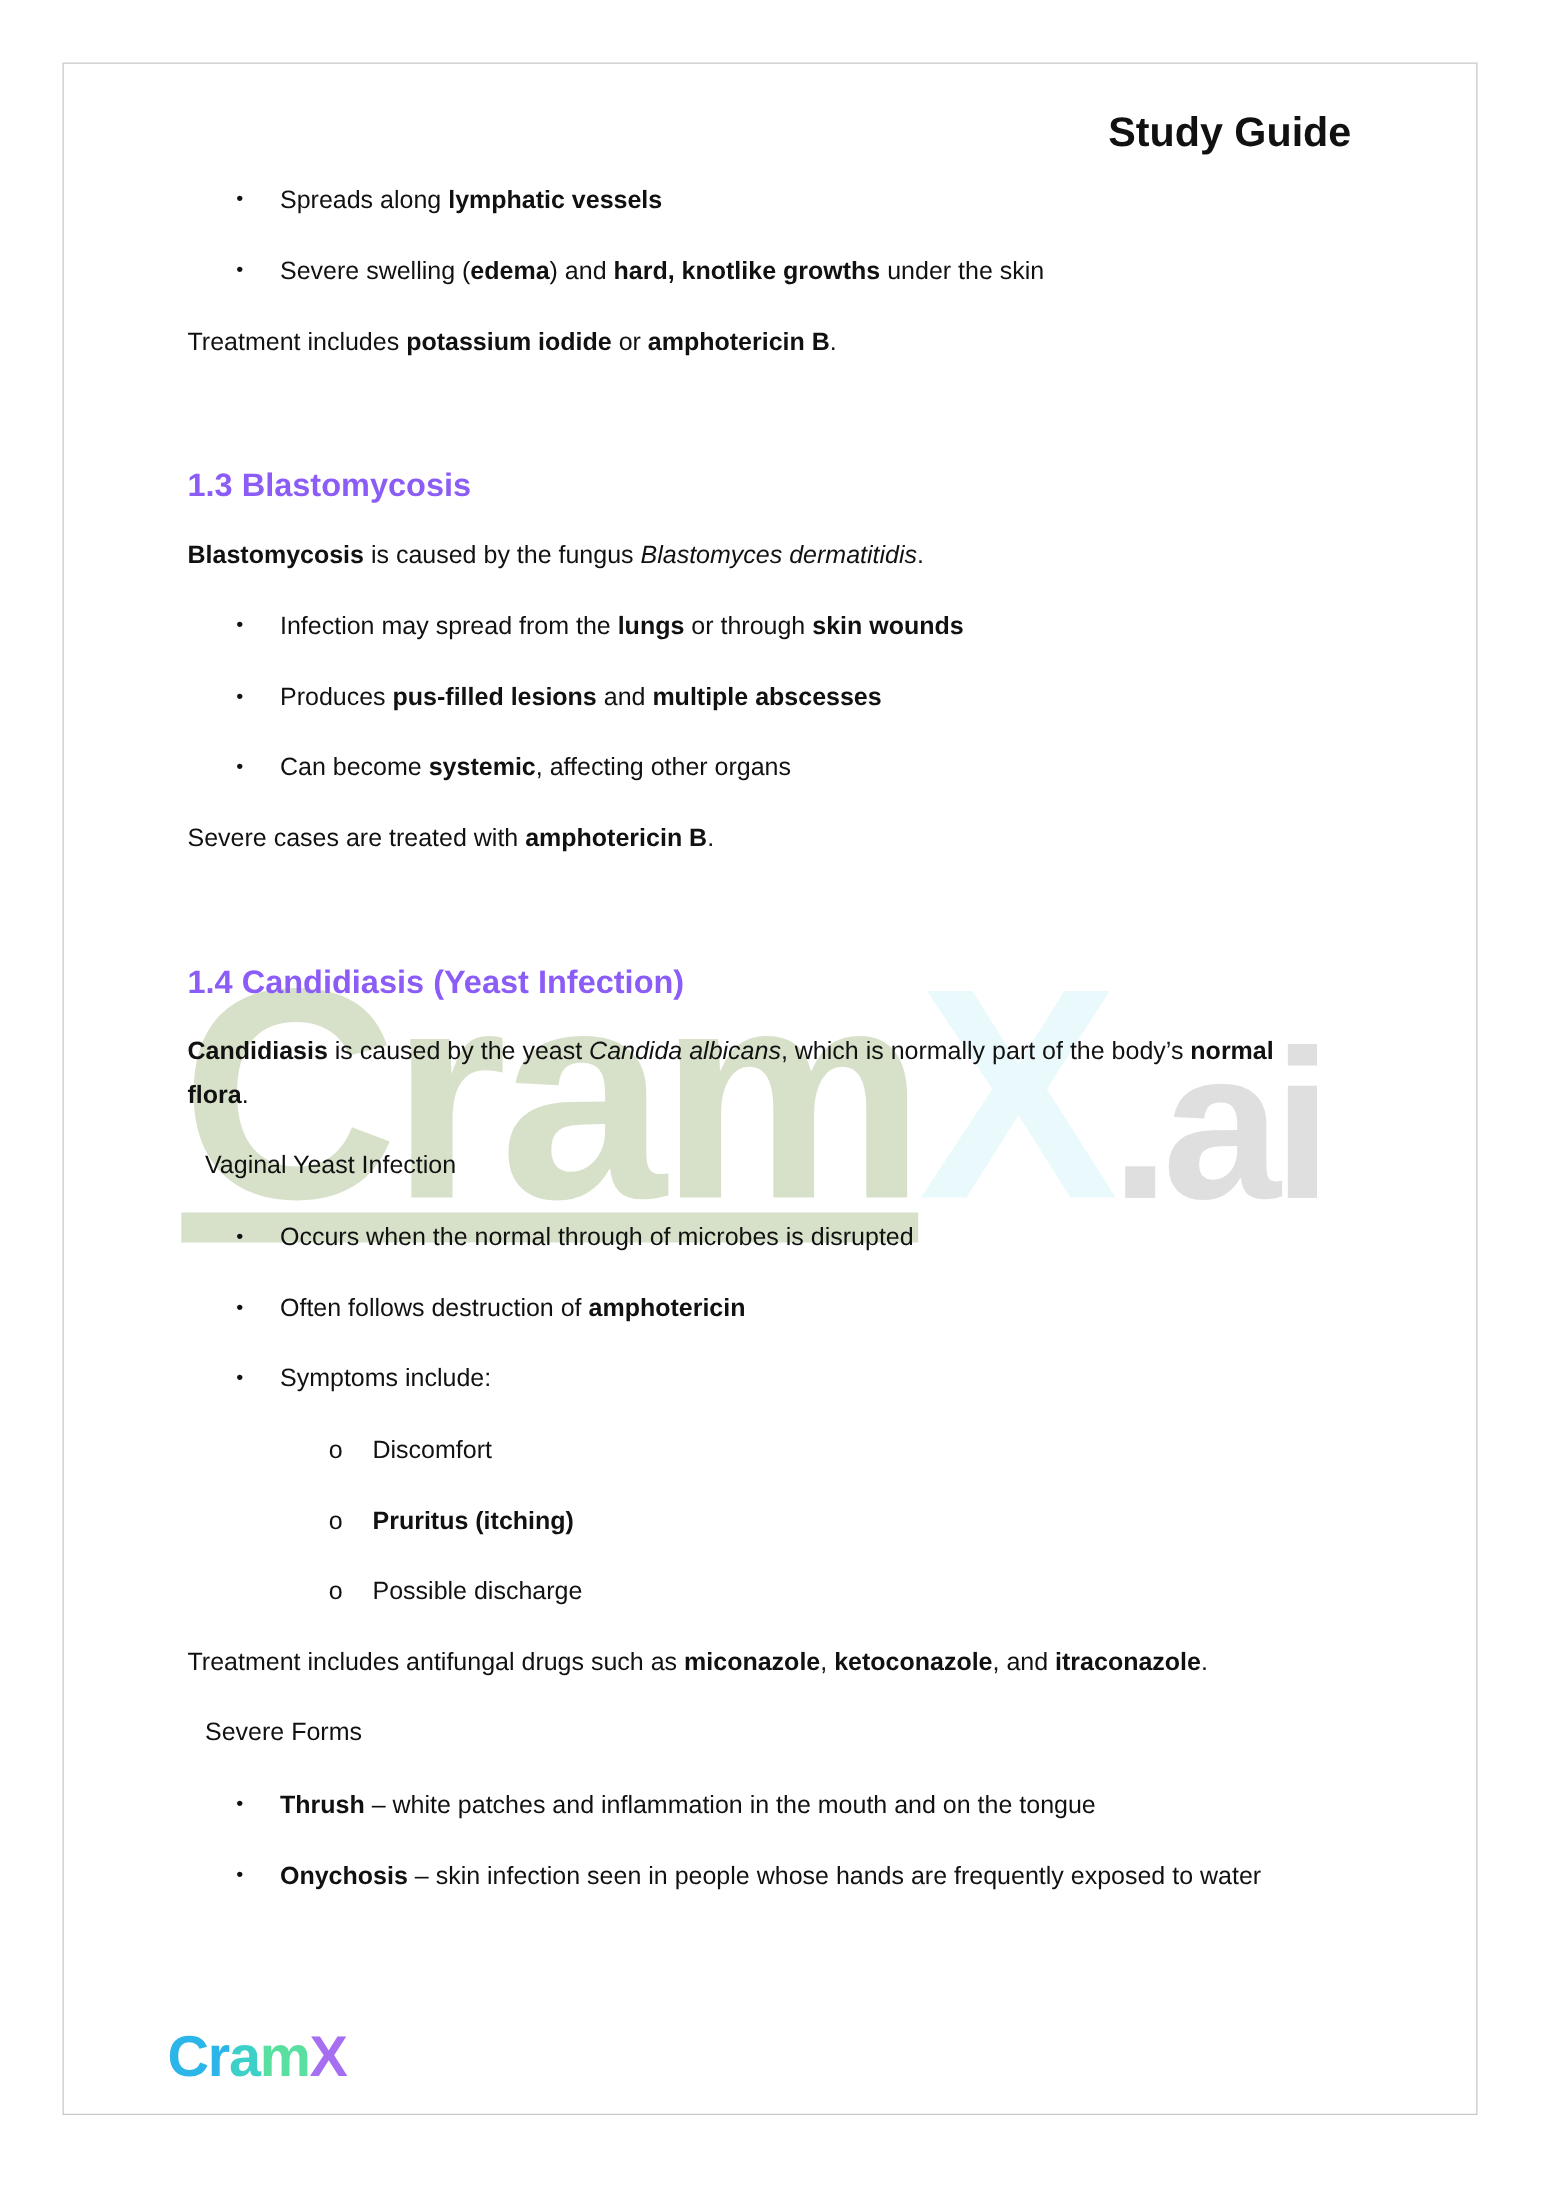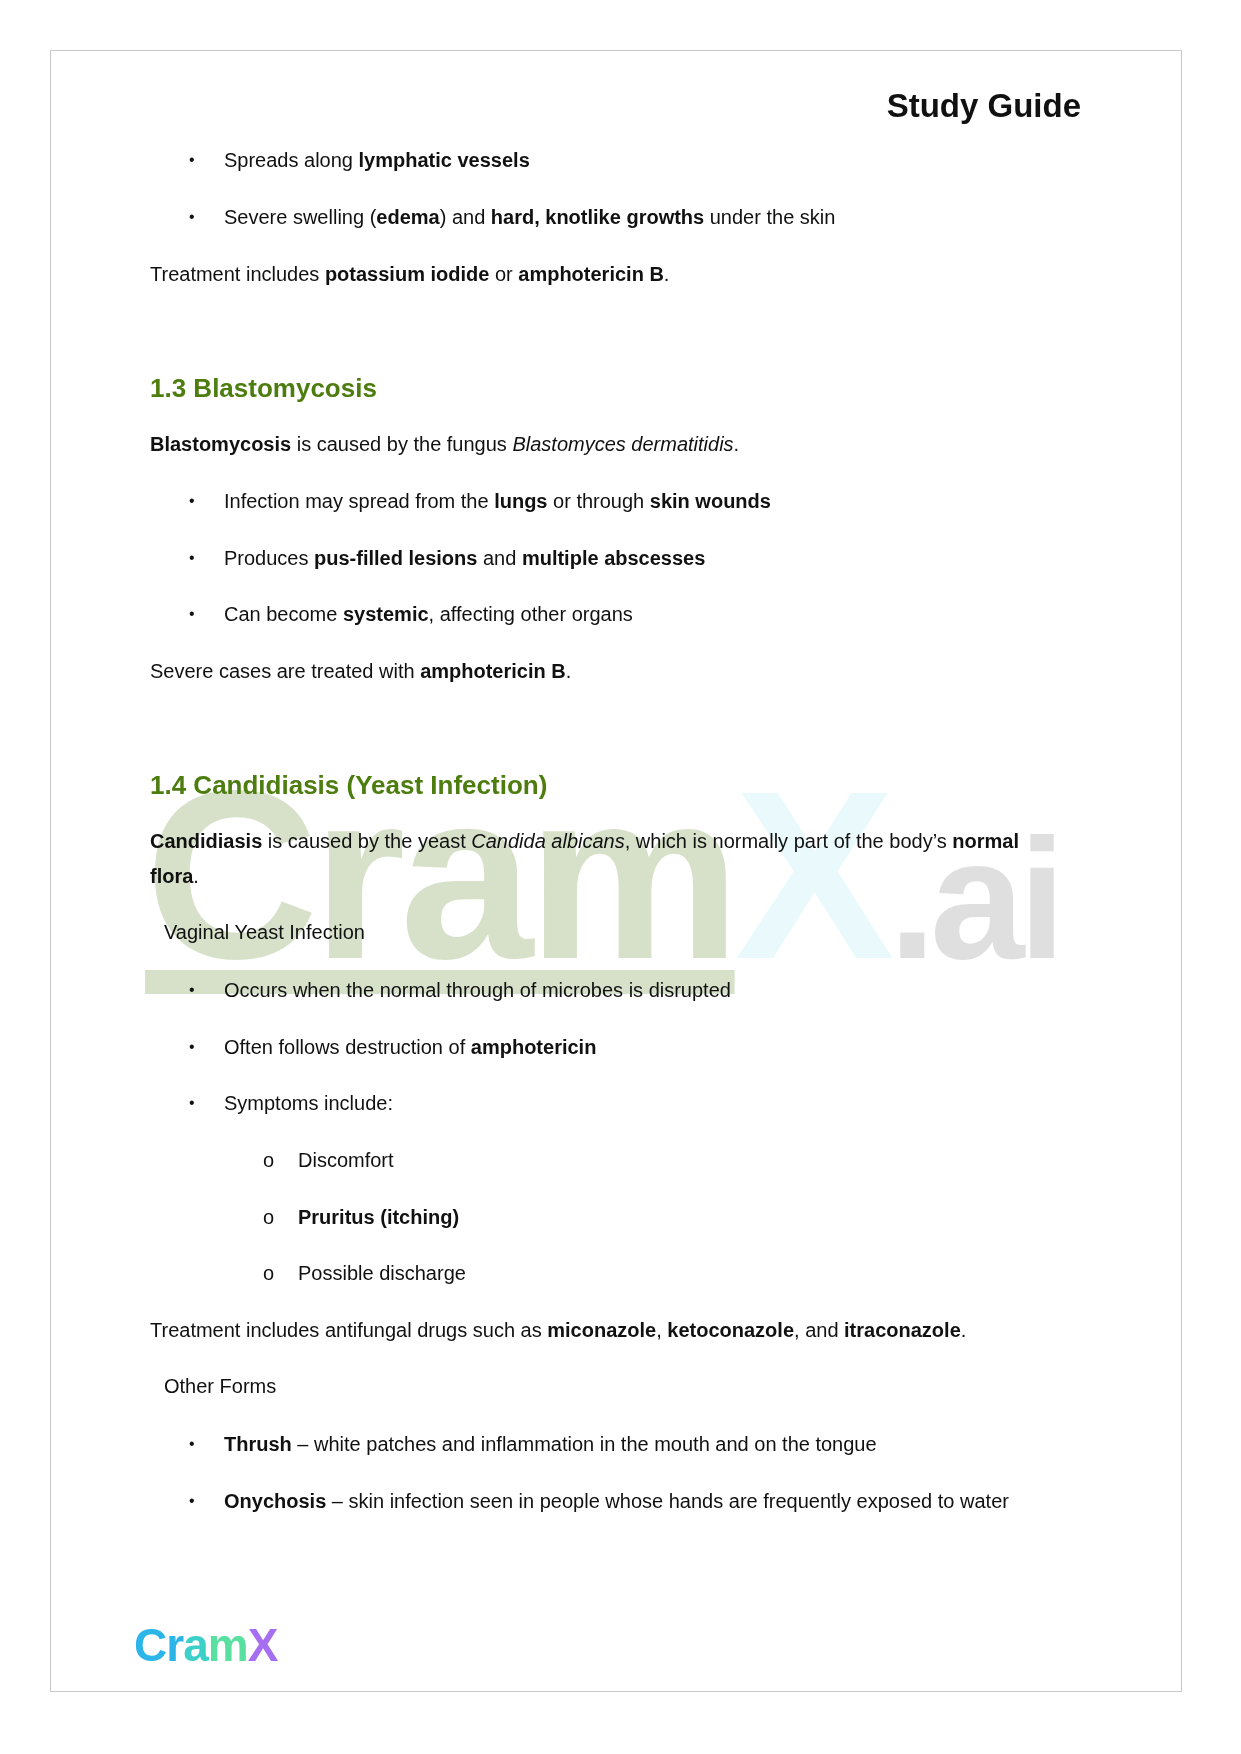--- a/index.html
+++ b/index.html
@@ -7,21 +7,21 @@
   .page-border { position: absolute; left: 50px; top: 50px; width: 1132px; height: 1642px; border: 1px solid #c8c8c8; box-sizing: border-box; }
   .header-title { position: absolute; right: 160px; top: 87px; font-size: 33px; font-weight: bold; color: #111; }
   .line { position: absolute; font-size: 20px; line-height: 24px; white-space: nowrap; }
   .para { left: 150px; text-align: right; }
   .bullet { left: 189px; }
   .bullet .marker { position: absolute; left: 0; top: 0; width: 20px; font-size: 16px; }
   .bullet .txt { position: absolute; left: 35px; top: 0; }
   .sub { left: 263px; }
   .sub .marker { position: absolute; left: 0; top: 0; }
   .sub .txt { position: absolute; left: 35px; top: 0; }
-  .heading { position: absolute; left: 150px; font-family: "Liberation Sans", sans-serif; font-size: 26px; font-weight: bold; color: #4d7c0f; text-align: right; }
+  .heading { position: absolute; left: 150px; font-family: "Liberation Sans", sans-serif; font-size: 26px; font-weight: bold; color: #8b5cf6; text-align: right; }
   .subheading { position: absolute; left: 164px; font-size: 20px; font-weight: normal; }
   b { font-weight: bold; }
   i { font-style: italic; }
   .watermark { position: absolute; left: 145px; top: 755px; font-size: 240px; font-weight: bold; line-height: 240px; opacity: 0.22; letter-spacing: -6px; white-space: nowrap; }
   .wm-cram { color: #4d7c0f; text-decoration: underline; }
   .wm-x { color: #9fe8f4; }
   .wm-ai { color: #737373; font-size: 170px; }
   .logo { position: absolute; left: 134px; top: 1618px; font-size: 46px; font-weight: bold; letter-spacing: -1px; }
   .logo .c1 { color: #2bb5e8; }
   .logo .c2 { color: #3cd0c8; }
@@ -85,21 +85,21 @@
   </div>
 <div class="line sub" style="top:1205px">
     <span class="marker">o</span>
     <span class="txt"><b>Pruritus (itching)</b></span>
   </div>
 <div class="line sub" style="top:1261px">
     <span class="marker">o</span>
     <span class="txt"><span>Possible discharge</span></span>
   </div>
 <div class="line para" style="top:1318px"><span>Treatment includes antifungal drugs such as </span><b>miconazole</b><span>, </span><b>ketoconazole</b><span>, and </span><b>itraconazole</b><span>.</span></div>
-<div class="subheading" style="top:1375px">Other Forms</div>
+<div class="subheading" style="top:1375px">Severe Forms</div>
 <div class="line bullet" style="top:1432px">
     <span class="marker">•</span>
     <span class="txt"><b>Thrush</b><span> – white patches and inflammation in the mouth and on the tongue</span></span>
   </div>
 <div class="line bullet" style="top:1489px">
     <span class="marker">•</span>
     <span class="txt"><b>Onychosis</b><span> – skin infection seen in people whose hands are frequently exposed to water</span></span>
   </div>
 
 <div class="logo"><span class="c1">Cr</span><span class="c2">a</span><span class="c3">m</span><span class="x">X</span></div>

